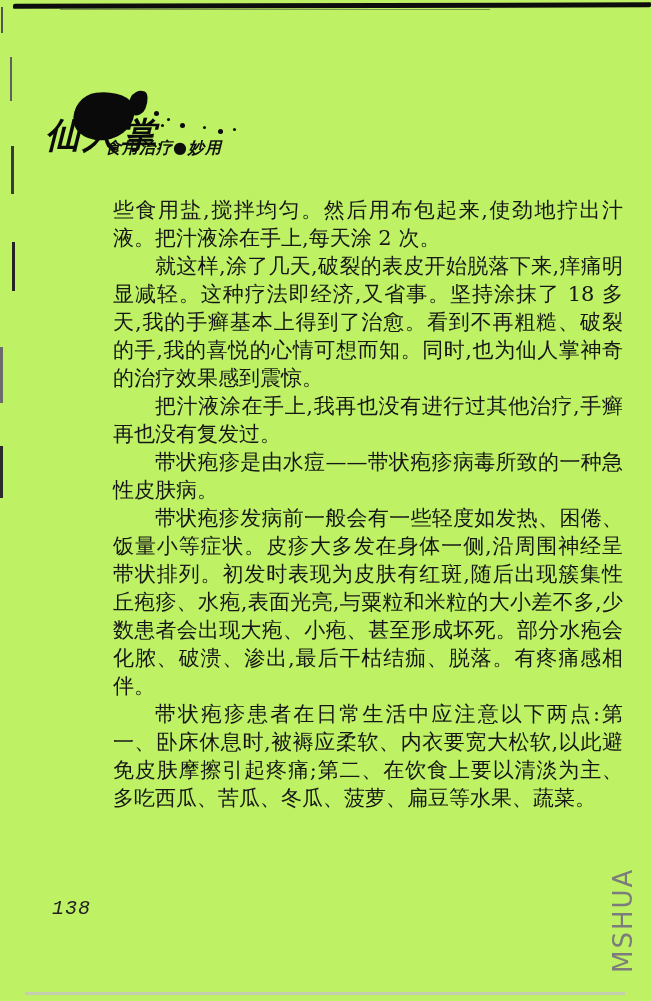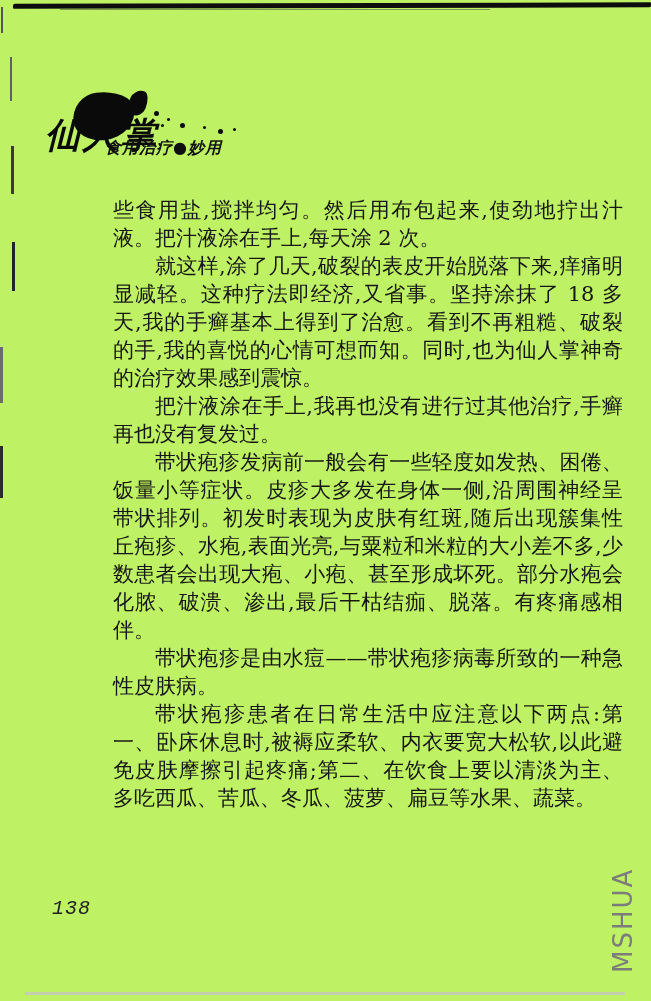--- a/index.html
+++ b/index.html
@@ -152,22 +152,22 @@
     <div class="logo-title">仙人掌</div>
     <div class="logo-subtitle">食用治疗●妙用</div>
   </div>
 
   <div class="text-block">
     <p>些食用盐,搅拌均匀。然后用布包起来,使劲地拧出汁液。把汁液涂在手上,每天涂 2 次。</p>
     <p class="para-indent">就这样,涂了几天,破裂的表皮开始脱落下来,痒痛明显减轻。这种疗法即经济,又省事。坚持涂抹了 18 多天,我的手癣基本上得到了治愈。看到不再粗糙、破裂的手,我的喜悦的心情可想而知。同时,也为仙人掌神奇的治疗效果感到震惊。</p>
     <p class="para-indent">把汁液涂在手上,我再也没有进行过其他治疗,手癣再也没有复发过。</p>
 
 
+    <p class="para-indent">带状疱疹是由水痘——带状疱疹病毒所致的一种急性皮肤病。</p>
     <p class="para-indent">带状疱疹发病前一般会有一些轻度如发热、困倦、饭量小等症状。皮疹大多发在身体一侧,沿周围神经呈带状排列。初发时表现为皮肤有红斑,随后出现簇集性丘疱疹、水疱,表面光亮,与粟粒和米粒的大小差不多,少数患者会出现大疱、小疱、甚至形成坏死。部分水疱会化脓、破溃、渗出,最后干枯结痂、脱落。有疼痛感相伴。</p>
-    <p class="para-indent">带状疱疹是由水痘——带状疱疹病毒所致的一种急性皮肤病。</p>
     <p class="para-indent">带状疱疹患者在日常生活中应注意以下两点:第一、卧床休息时,被褥应柔软、内衣要宽大松软,以此避免皮肤摩擦引起疼痛;第二、在饮食上要以清淡为主、多吃西瓜、苦瓜、冬瓜、菠萝、扁豆等水果、蔬菜。</p>
   </div>
 
   <div class="page-number">138</div>
 
   <div class="watermark">MSHUA</div>
 
   <div class="bottom-rule"></div>
 
 </div>

